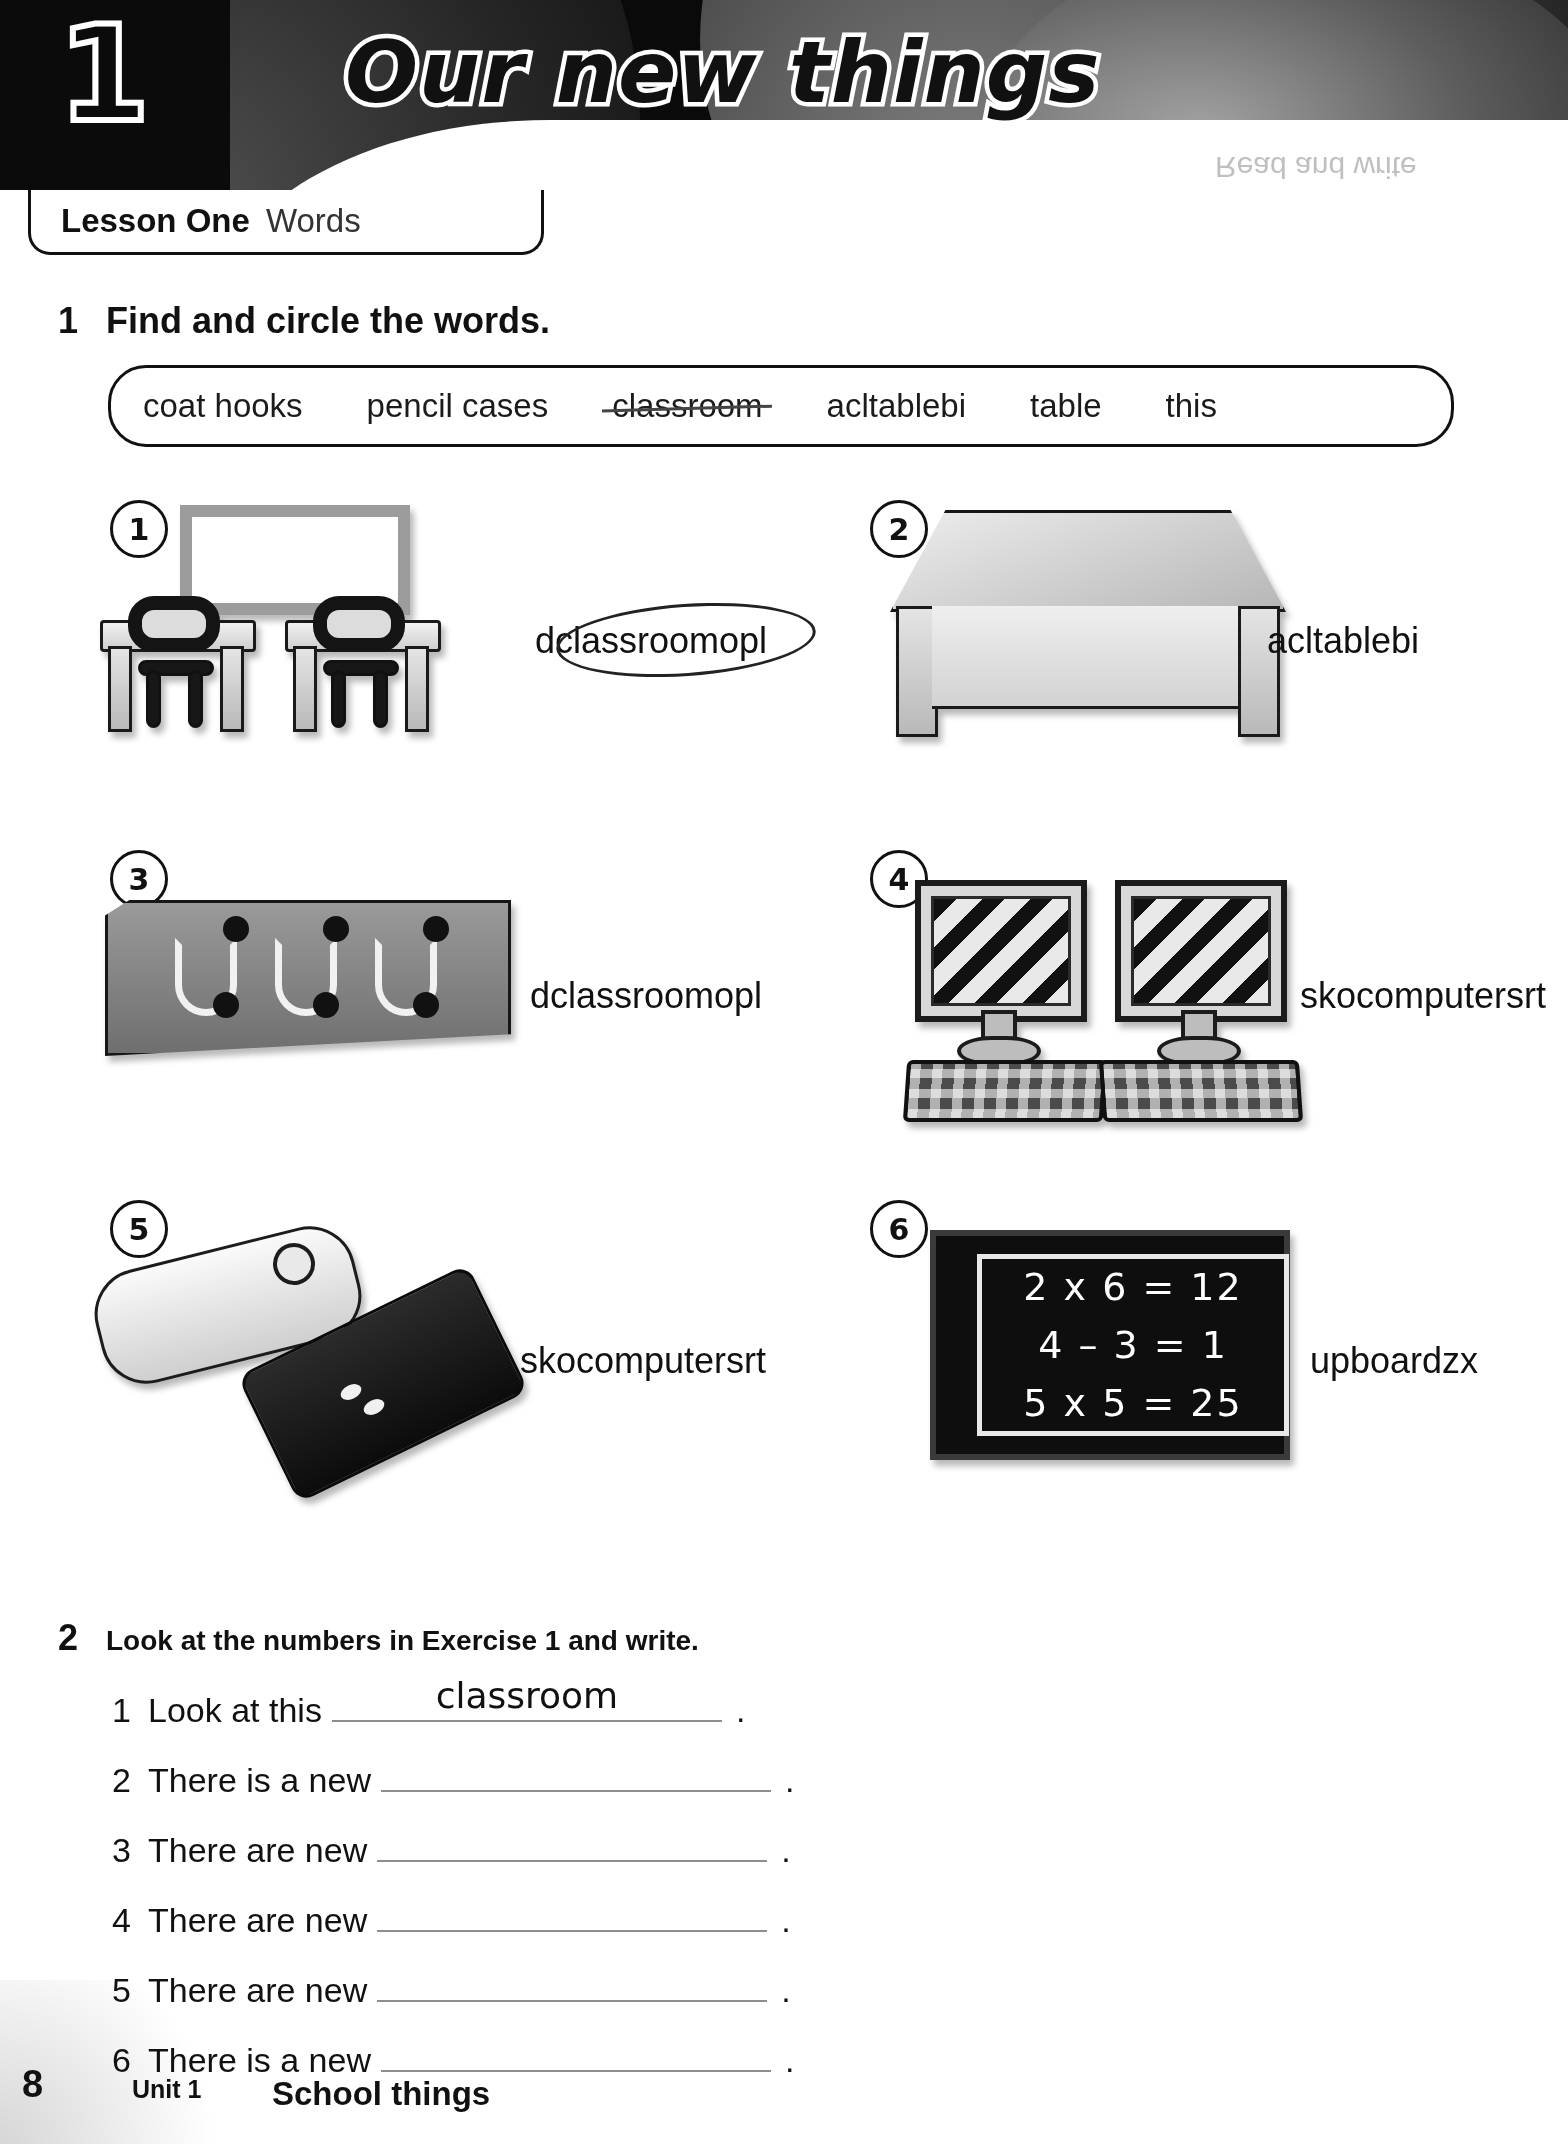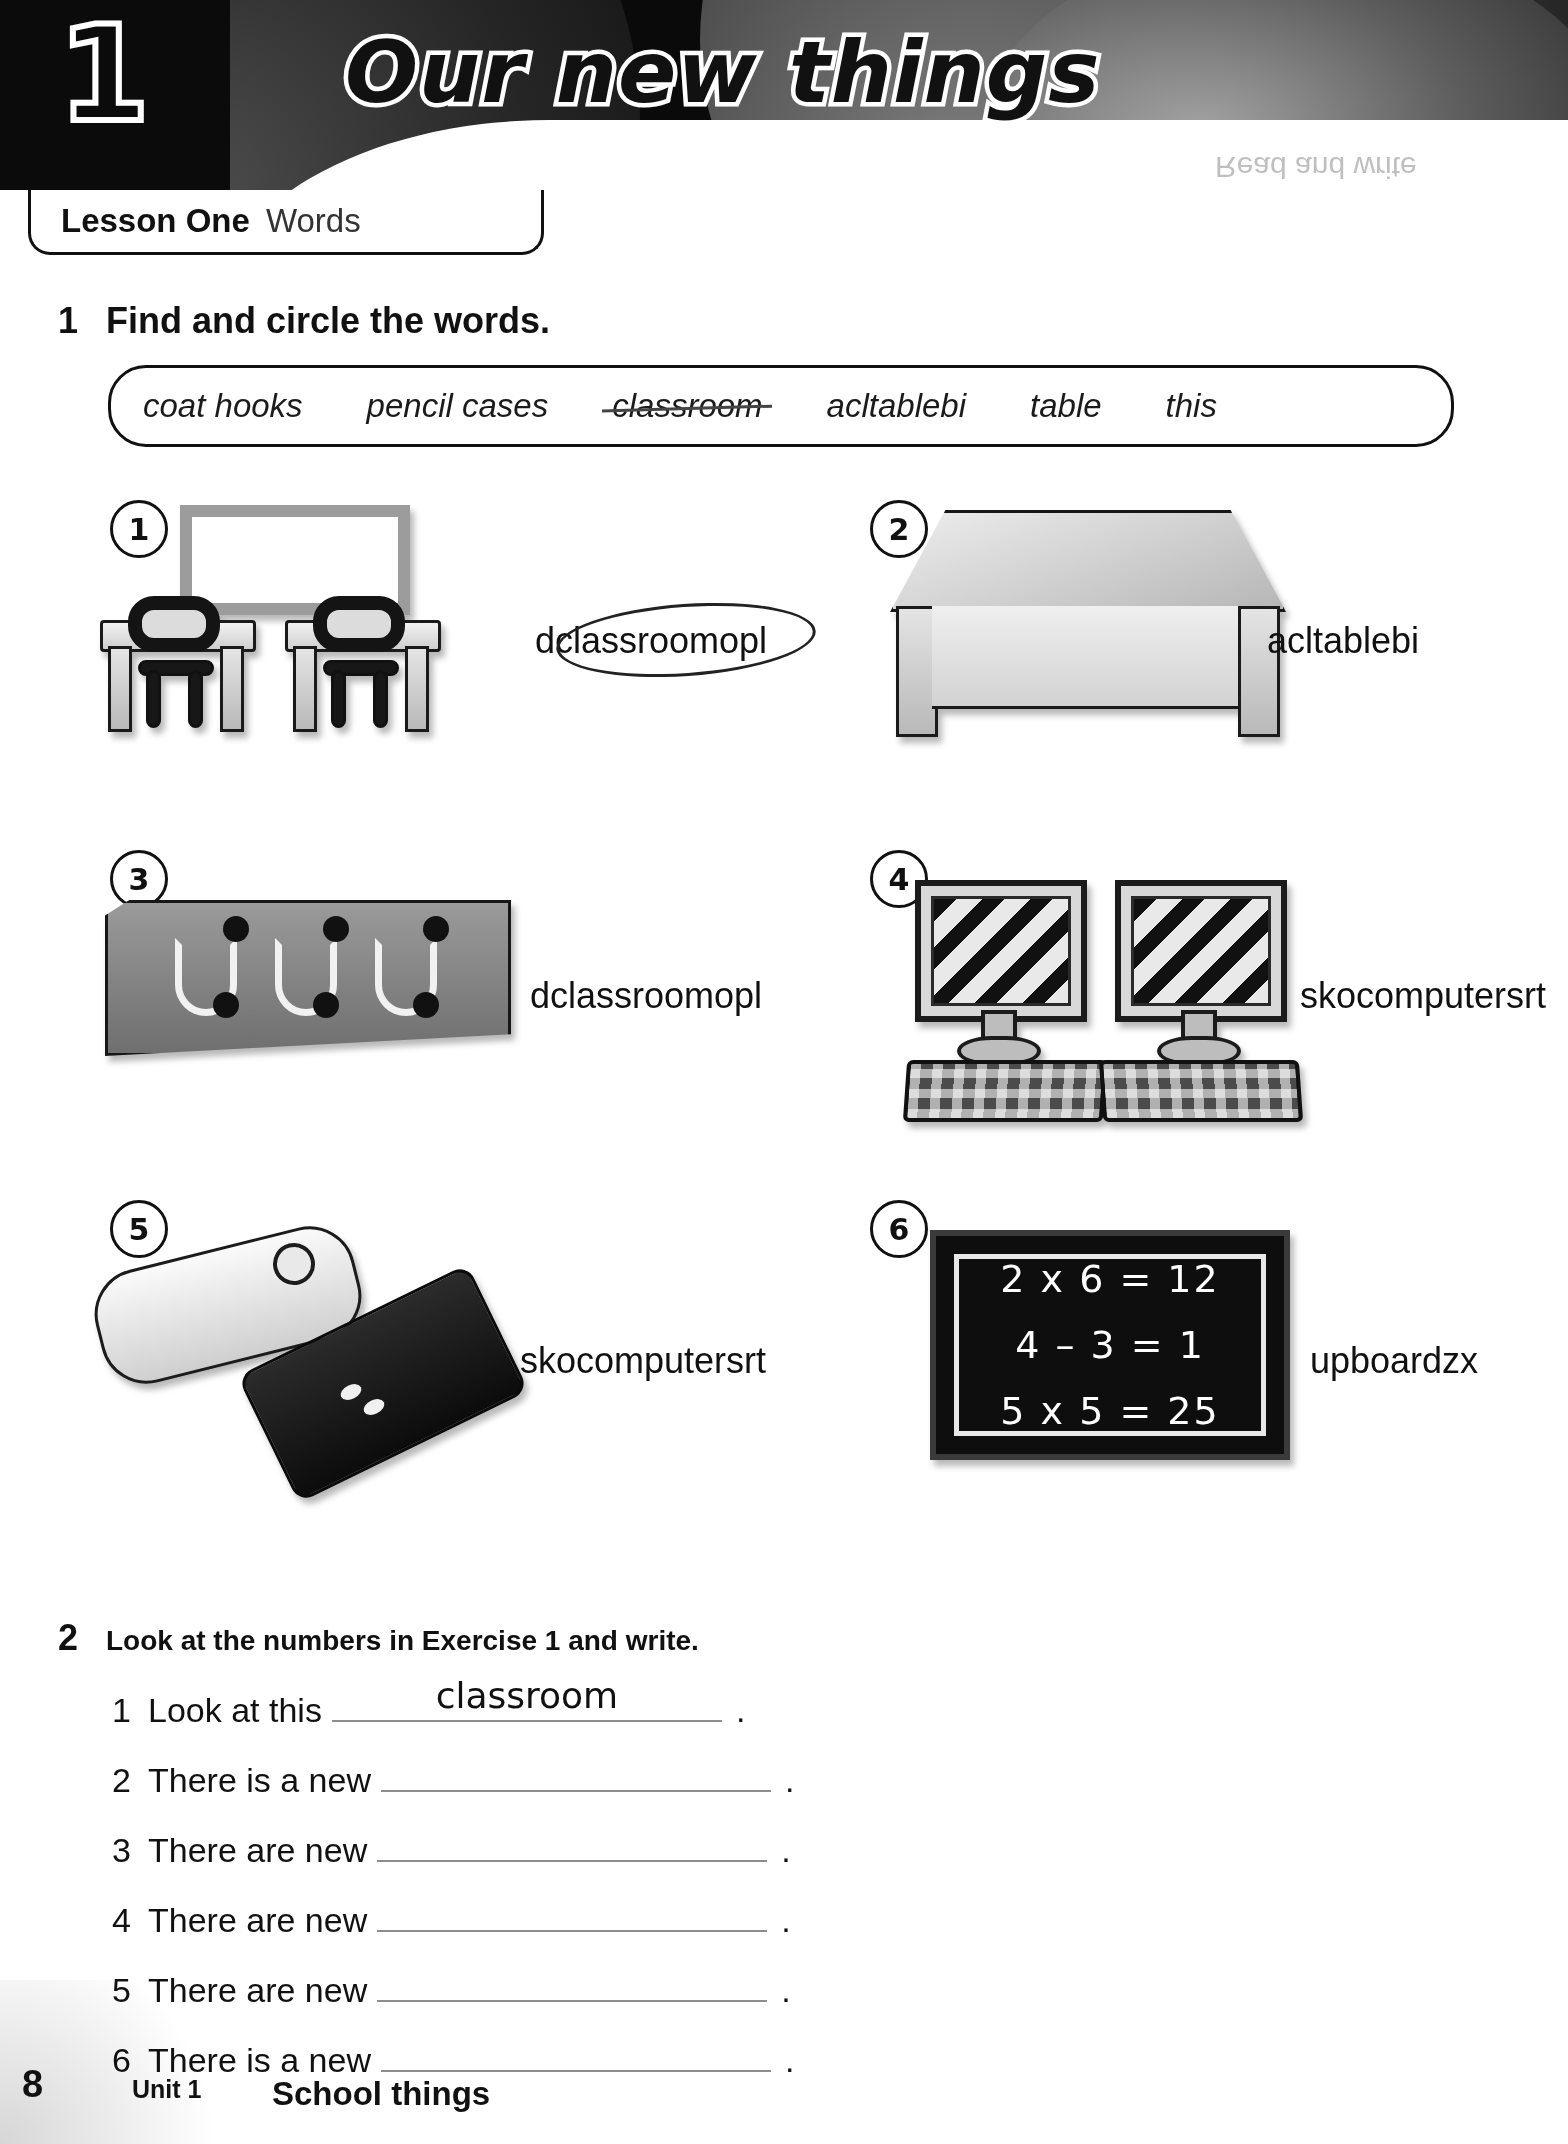--- a/index.html
+++ b/index.html
@@ -90,21 +90,20 @@
   }
   #ex1-head .num{font-size:36px;font-weight:bold;width:48px;}
   #ex1-head .txt{font-size:36px;font-weight:bold;}
 
   #wordbank{
     position:absolute;left:108px;top:365px;
     width:1340px;height:76px;
     border:3px solid #111;border-radius:38px;
     display:flex;align-items:center;
     gap:0;
-    font-style:italic;
   }
   #wordbank .w{
     font-size:33px;color:#1b1b1b;
     padding:0 32px;
     position:relative;
     white-space:nowrap;
   }
   #wordbank .w.struck::after{
     content:"";position:absolute;left:22px;right:22px;top:52%;
     height:3px;background:#444;
@@ -192,21 +191,22 @@
     border:6px solid #3a3a3a;
     padding:18px;
     box-sizing:border-box;
   }
   .board-inner{
     width:100%;height:100%;
     border:5px solid #e8e8e8;
     box-sizing:border-box;
     display:flex;flex-direction:column;
     align-items:center;justify-content:center;
-    gap:22px;
+    gap:14px;
+    margin-left:23px;
   }
   .sum{
     color:#fff;font-size:38px;
     font-family:"DejaVu Sans", sans-serif;
     letter-spacing:2px;
   }
 
   
   #ex2-head{
     position:absolute;left:58px;top:1617px;

